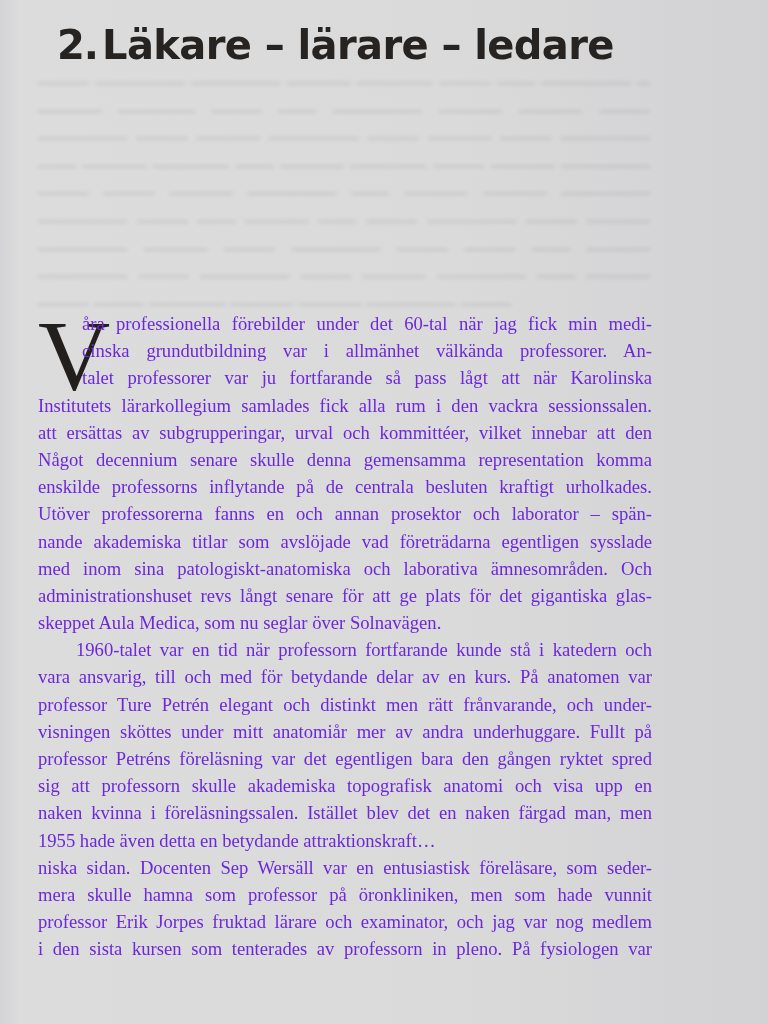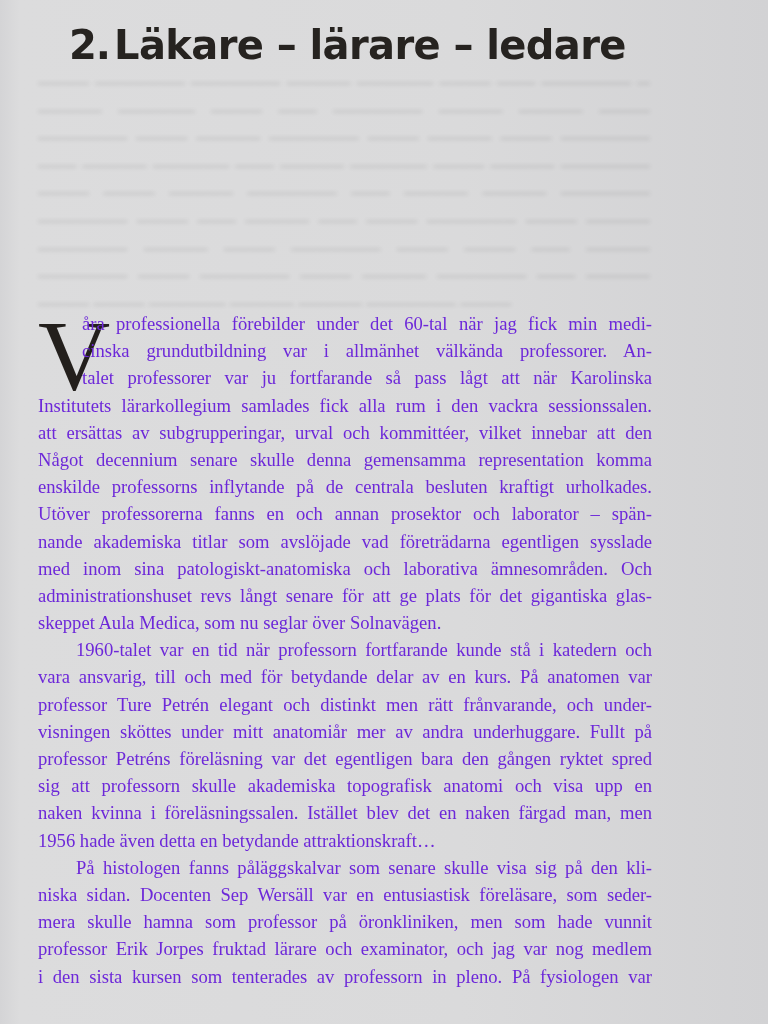--- a/index.html
+++ b/index.html
@@ -12,21 +12,21 @@
   .page {
     position: absolute; left: 0; top: 0; width: 768px; height: 1024px;
   }
   .bleed {
     position: absolute; left: 38px; top: 70px; width: 612px; height: 250px;
     filter: blur(2.2px); opacity: 0.22;
     font-family: "Liberation Serif", serif; font-size: 18px; line-height: 27.6px;
     color: #2a2a2a; overflow: hidden; text-align: justify;
   }
   .title {
-    position: absolute; left: 69px; top: 22px; margin: 0;
+    position: absolute; left: 57px; top: 22px; margin: 0;
     font-family: "DejaVu Sans", sans-serif; font-weight: bold;
     font-size: 40px; letter-spacing: -0.6px; color: #262320;
     white-space: nowrap;
   }
   .title .num { letter-spacing: -1px; margin-right: 4px; }
   .body {
     position: absolute; left: 38px; top: 310px; width: 614px;
     font-family: "Liberation Serif", serif; font-size: 18.6px;
     line-height: 27.2px; color: #6d28d9;
   }
@@ -72,23 +72,22 @@
       <span class="line last">skeppet Aula Medica, som nu seglar över Solnavägen.</span>
     </div>
     <div>
       <span class="line indent">1960-talet var en tid när professorn fortfarande kunde stå i katedern och</span>
       <span class="line">vara ansvarig, till och med för betydande delar av en kurs. På anatomen var</span>
       <span class="line">professor Ture Petrén elegant och distinkt men rätt frånvarande, och under-</span>
       <span class="line">visningen sköttes under mitt anatomiår mer av andra underhuggare. Fullt på</span>
       <span class="line">professor Petréns föreläsning var det egentligen bara den gången ryktet spred</span>
       <span class="line">sig att professorn skulle akademiska topografisk anatomi och visa upp en</span>
       <span class="line">naken kvinna i föreläsningssalen. Istället blev det en naken färgad man, men</span>
-      <span class="line last">1956 hade även detta en betydande attraktionskraft…</span>
+      <span class="line last">1955 hade även detta en betydande attraktionskraft…</span>
     </div>
     <div>
-      <span class="line indent">På histologen fanns påläggskalvar som senare skulle visa sig på den kli-</span>
       <span class="line">niska sidan. Docenten Sep Wersäll var en entusiastisk föreläsare, som seder-</span>
       <span class="line">mera skulle hamna som professor på öronkliniken, men som hade vunnit</span>
       <span class="line">professor Erik Jorpes fruktad lärare och examinator, och jag var nog medlem</span>
       <span class="line">i den sista kursen som tenterades av professorn in pleno. På fysiologen var</span>
     </div>
   </div>
 </div>
 
 </body></html>

